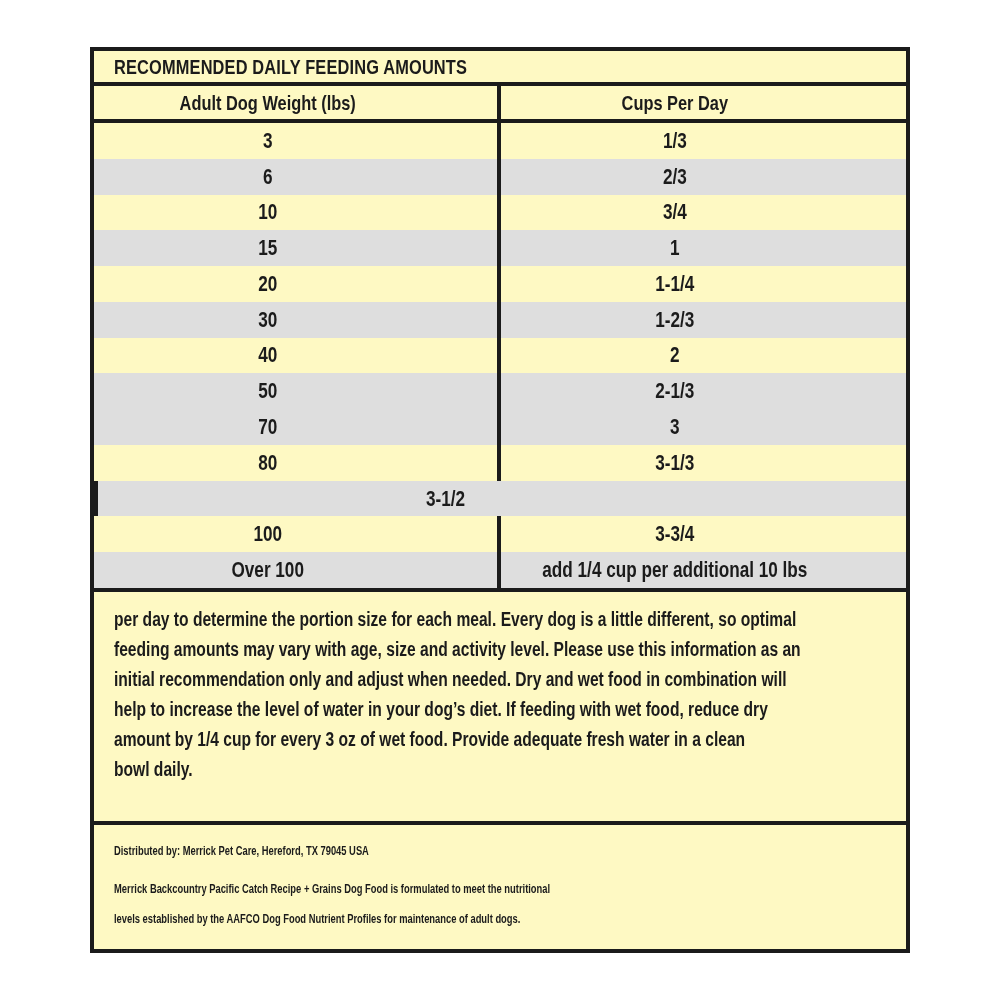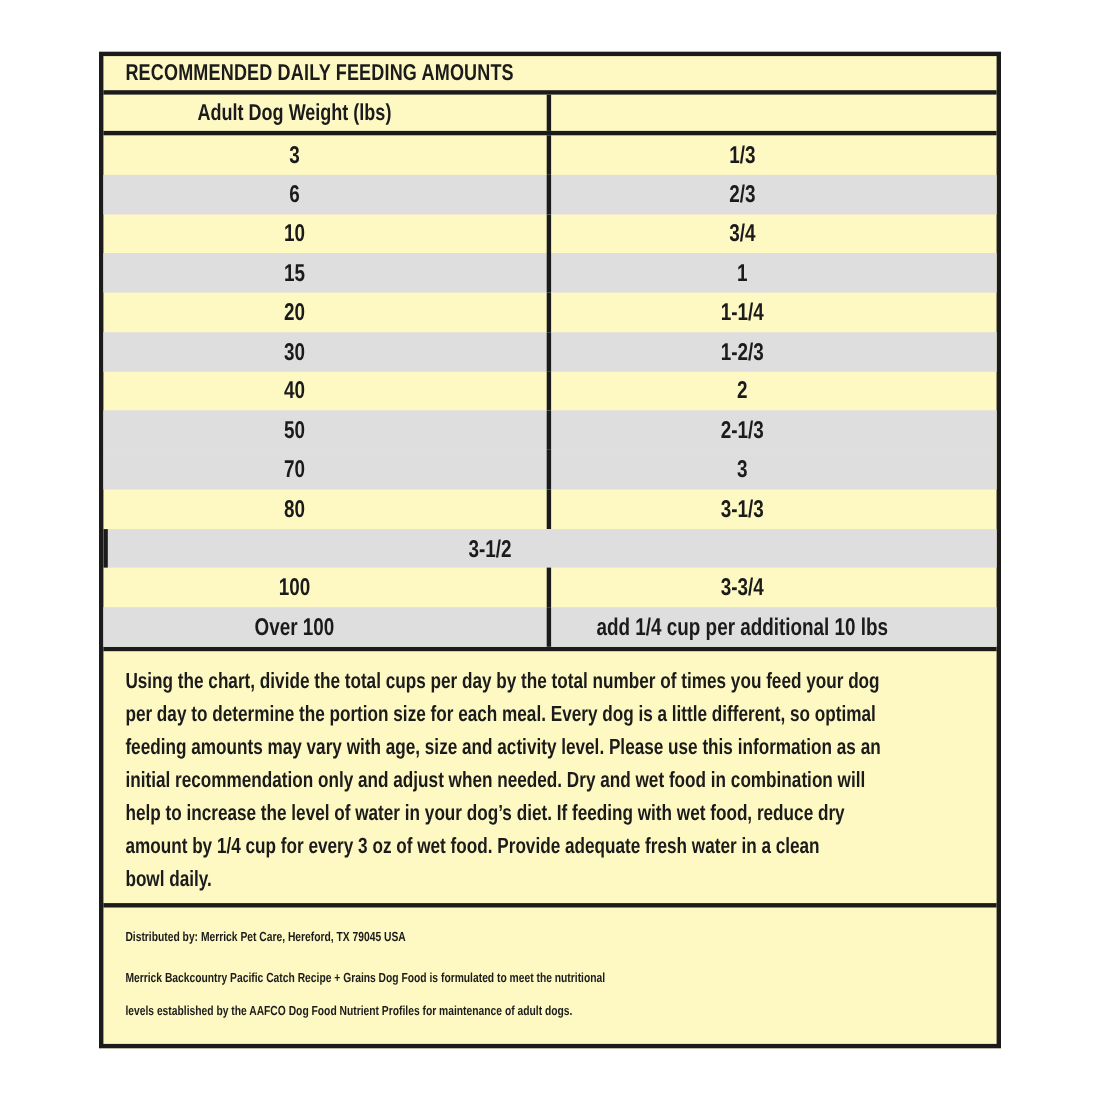--- a/index.html
+++ b/index.html
@@ -60,20 +60,23 @@
 
   <div class="title-bar">
     <span class="clft">RECOMMENDED DAILY FEEDING AMOUNTS</span>
   </div>
 
   <div class="head-row">
     <div class="cell l">
       <span class="cx">Adult Dog Weight (lbs)</span>
     </div>
     <div class="vdiv"></div>
+    <div class="cell r">
+      <span class="cx">Cups Per Day</span>
+    </div>
   </div>
 
   <div class="rows-wrap">
       <div class="t-row">
         <div class="cell l">
           <span class="cx">3</span>
         </div>
         <div class="vdiv"></div>
         <div class="cell r">
           <span class="cx">1/3</span>
@@ -180,23 +183,20 @@
           <span class="cx">Over 100</span>
         </div>
         <div class="vdiv"></div>
         <div class="cell r">
           <span class="cx">add 1/4 cup per additional 10 lbs</span>
         </div>
       </div>
     </div>
 
   <div class="usage-box">
-      <div class="line">
-        <span class="clft">Using the chart, divide the total cups per day by the total number of times you feed your dog</span>
-      </div>
       <div class="line">
         <span class="clft">per day to determine the portion size for each meal. Every dog is a little different, so optimal</span>
       </div>
       <div class="line">
         <span class="clft">feeding amounts may vary with age, size and activity level. Please use this information as an</span>
       </div>
       <div class="line">
         <span class="clft">initial recommendation only and adjust when needed. Dry and wet food in combination will</span>
       </div>
       <div class="line">

